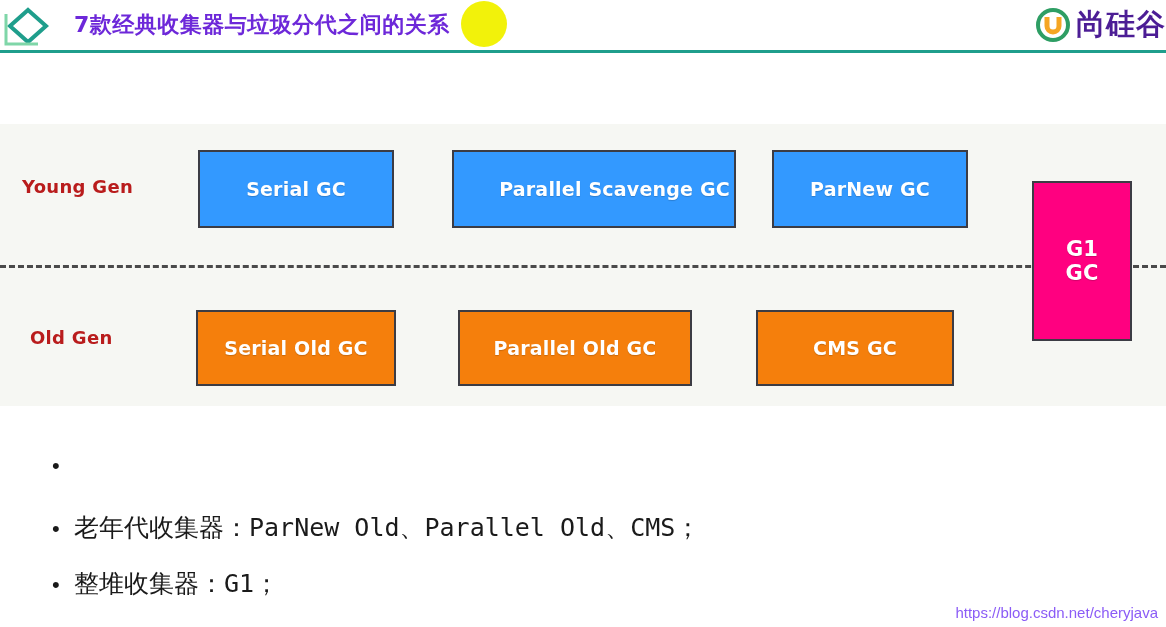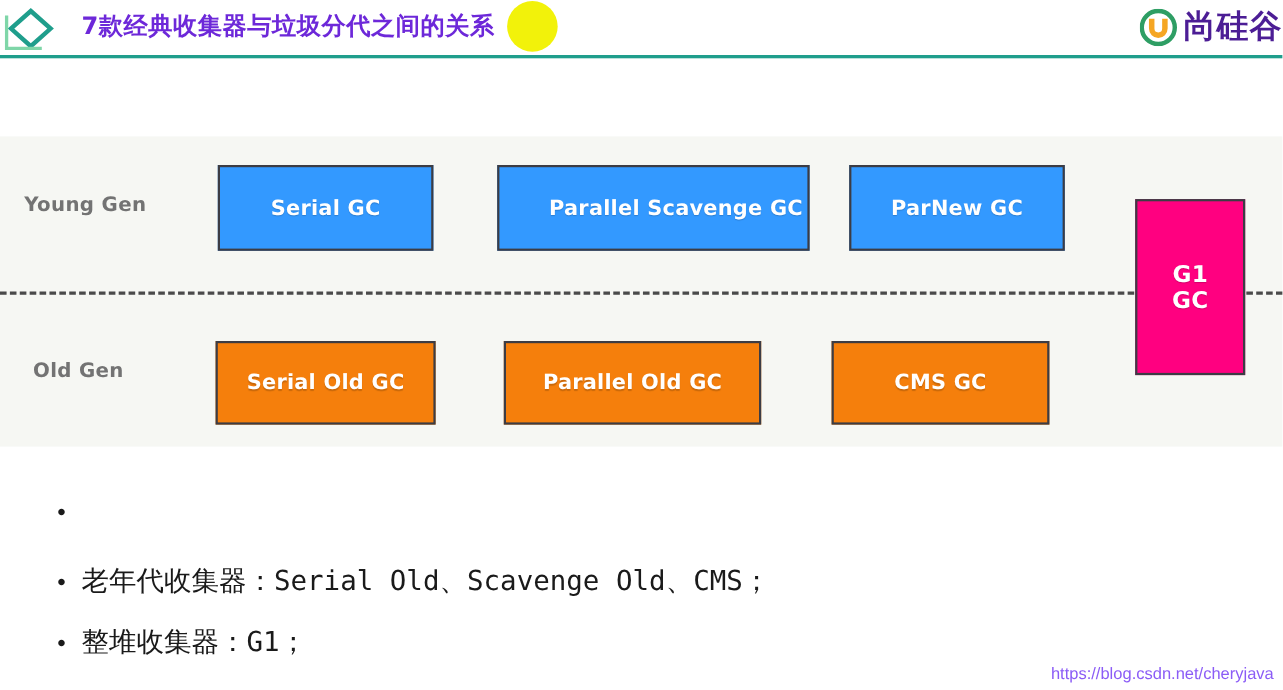--- a/index.html
+++ b/index.html
@@ -91,21 +91,21 @@
     left: 0;
     top: 124px;
     width: 1166px;
     height: 282px;
     background: #f6f7f3;
   }
   .gen-label {
     position: absolute;
     font-size: 18px;
     font-weight: bold;
-    color: #737373;
+    color: #b91c1c;
     font-family: "DejaVu Sans", "Liberation Sans", sans-serif;
     letter-spacing: 0.3px;
   }
   .label-young { left: 22px; top: 52px; }
   .label-old   { left: 30px; top: 203px; }
 
   .divider-dashed {
     position: absolute;
     left: 0;
     top: 141px;
@@ -227,21 +227,21 @@
 </div>
 
 <div class="bullets">
 
   <div class="bullet-row">
     <span class="bullet-dot">•</span>
   </div>
 
   <div class="bullet-row">
     <span class="bullet-dot">•</span>
-    <span class="bullet-text">老年代收集器：Serial Old、Scavenge Old、CMS；</span>
+    <span class="bullet-text">老年代收集器：ParNew Old、Parallel Old、CMS；</span>
   </div>
 
   <div class="bullet-row">
     <span class="bullet-dot">•</span>
     <span class="bullet-text">整堆收集器：G1；</span>
   </div>
 </div>
 
 <div class="watermark">https://blog.csdn.net/cheryjava</div>
 

